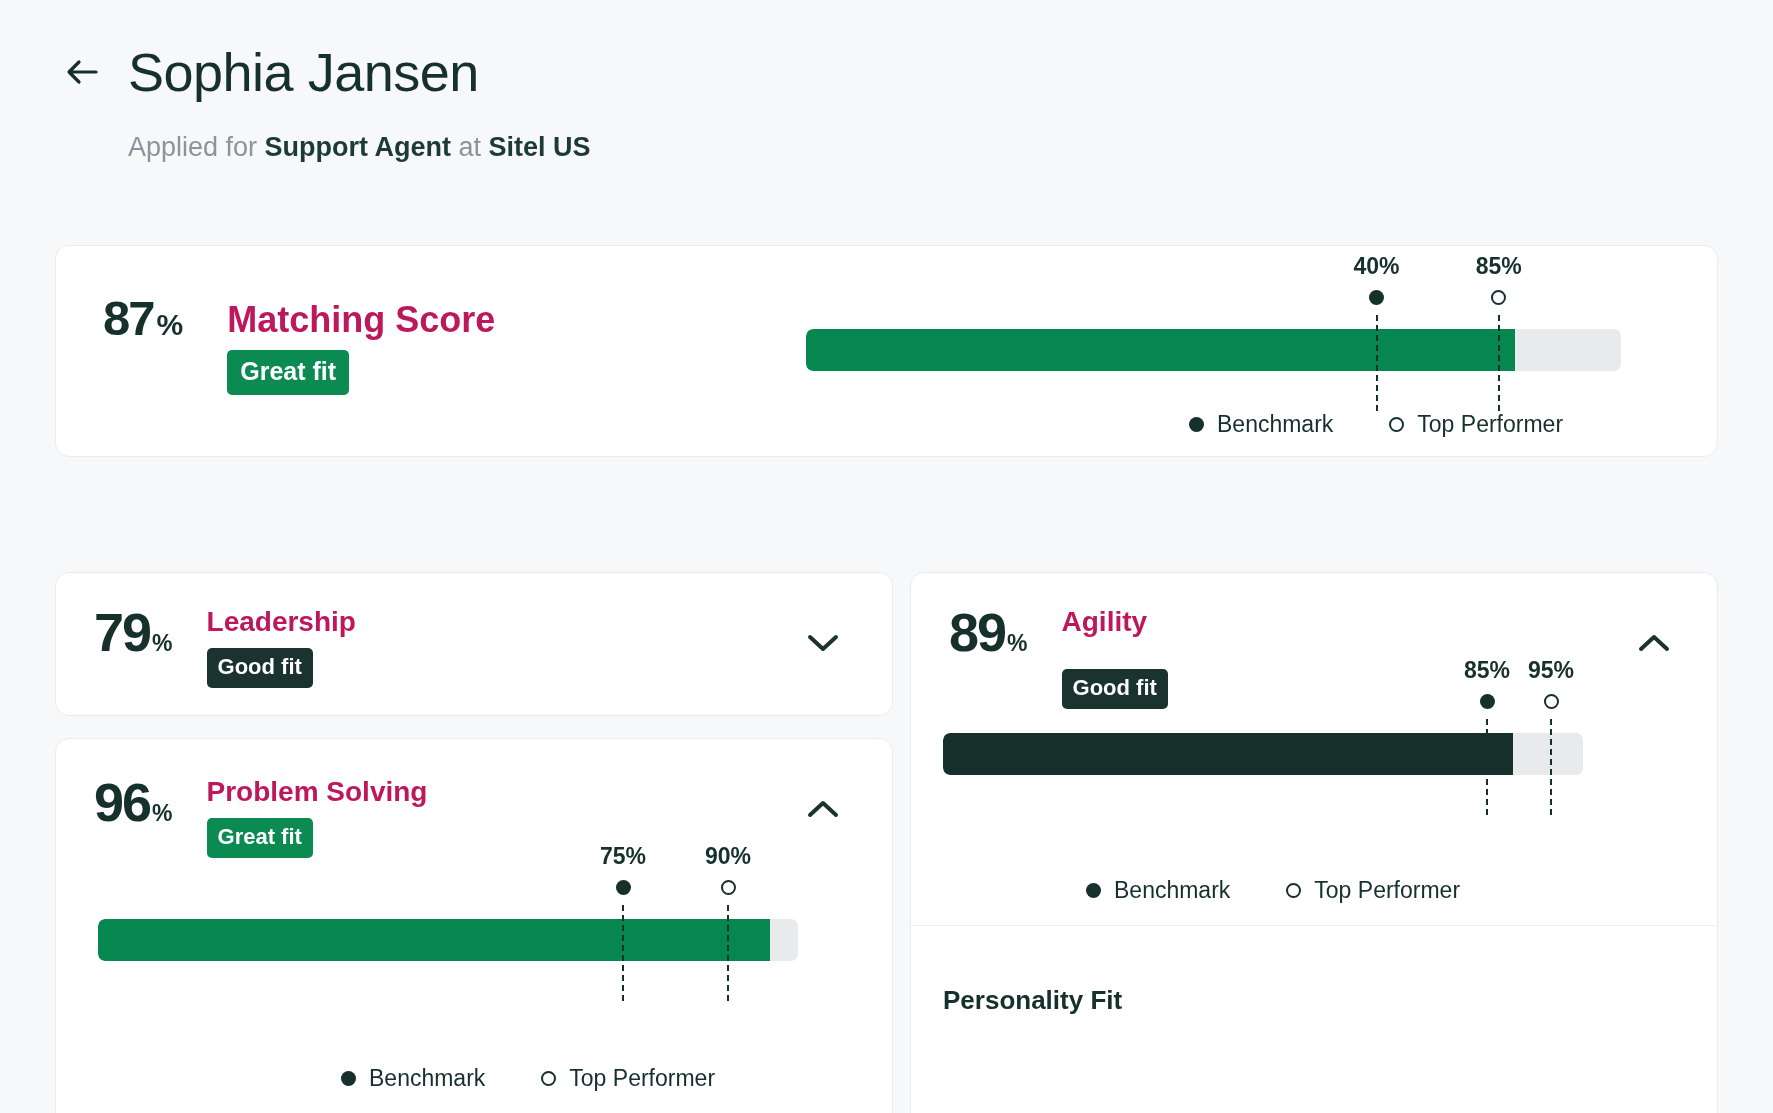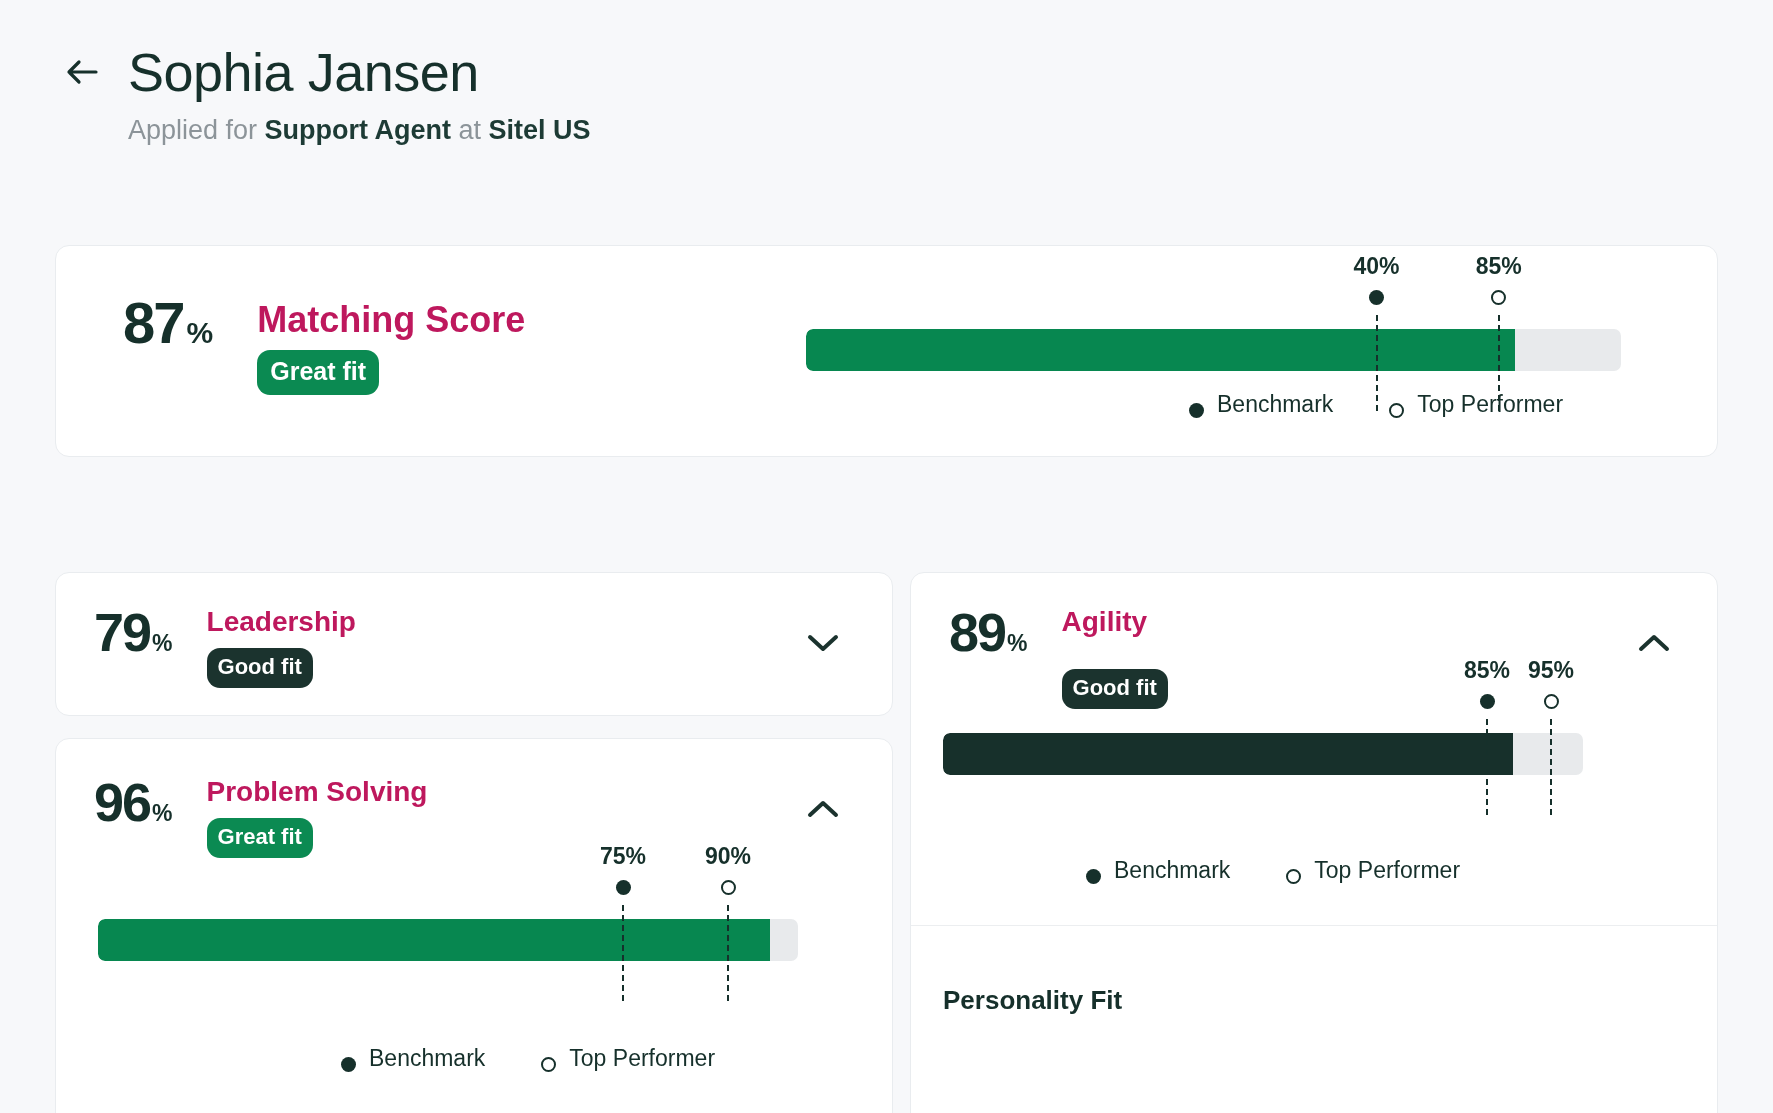--- a/index.html
+++ b/index.html
@@ -29,21 +29,21 @@
 
   .page-title {
     font-size: 54px;
     font-weight: normal;
     letter-spacing: -0.5px;
     color: #16302b;
     line-height: 1.05;
   }
 
   .subtitle {
-    margin-top: 12px;
+    margin-top: 29px;
     margin-left: 66px;
     font-size: 27px;
     color: #8c9499;
     font-weight: normal;
     line-height: 1.3;
   }
   .subtitle strong { color: #1d3b35; font-weight: bold; }
 
   
   .card {
@@ -79,40 +79,40 @@
   .score-big {
     font-weight: bold;
     color: #16302b;
     display: flex;
     align-items: baseline;
     line-height: 1;
   }
   .score-big .num { letter-spacing: -2px; }
   .score-big .pct { font-weight: bold; }
 
-  .score-xl .num { font-size: 58px; margin-left: 20px; }
+  .score-xl .num { font-size: 49px; }
   .score-xl .pct { font-size: 30px; margin-left: 3px; }
 
   .score-lg .num { font-size: 54px; }
   .score-lg .pct { font-size: 23px; margin-left: 2px; }
 
   .label-block { display: flex; flex-direction: column; gap: 10px; }
 
   .metric-name {
     font-weight: bold;
     color: #be185d;
     line-height: 1.1;
   }
   .name-xl { font-size: 36px; }
   .name-lg { font-size: 28px; }
 
   .badge {
     display: inline-block;
     align-self: flex-start;
-    border-radius: 13px;
+    border-radius: 5px;
     color: #ffffff;
     font-weight: bold;
     line-height: 1;
   }
   .badge-xl { font-size: 25px; padding: 9px 13px 11px; }
   .badge-lg { font-size: 22px; padding: 8px 11px 10px; }
   .badge-great { background: #0b8a52; }
   .badge-good  { background: #1b332e; }
 
   
@@ -175,21 +175,21 @@
 
   
   .legend {
     position: absolute;
     display: flex;
     align-items: center;
     gap: 56px;
     font-size: 23px;
     color: #16302b;
   }
-  .legend-item { display: flex; align-items: flex-end; gap: 13px; white-space: nowrap; }
+  .legend-item { display: flex; align-items: center; gap: 13px; white-space: nowrap; margin-top: 20px; }
   .legend-dot { width: 15px; height: 15px; border-radius: 50%; flex: 0 0 auto; }
 
   
   .divider {
     position: absolute;
     height: 1px;
     background: #eceef0;
   }
   .section-heading {
     position: absolute;

